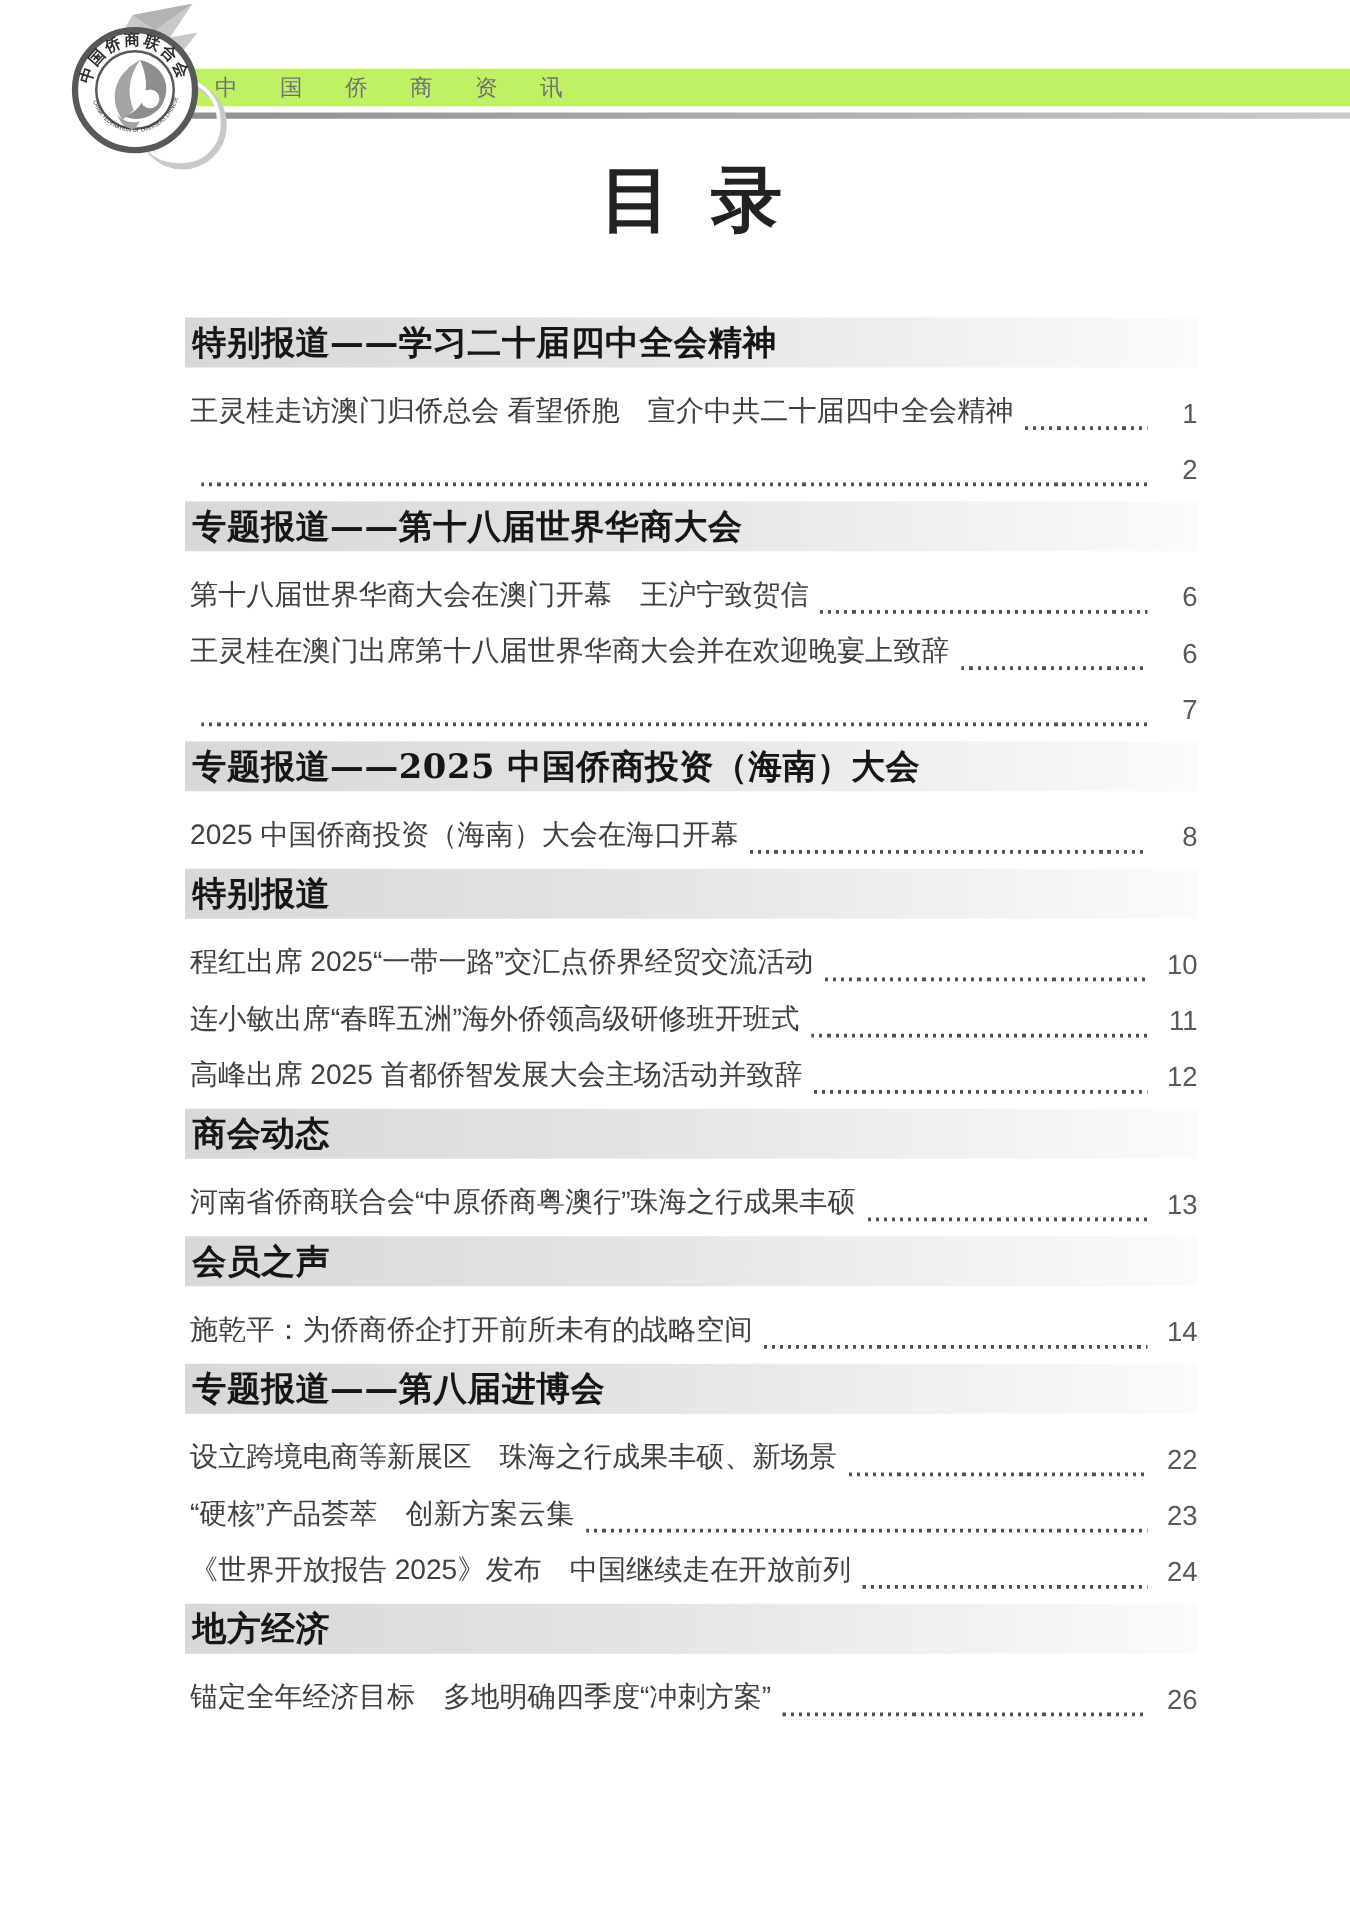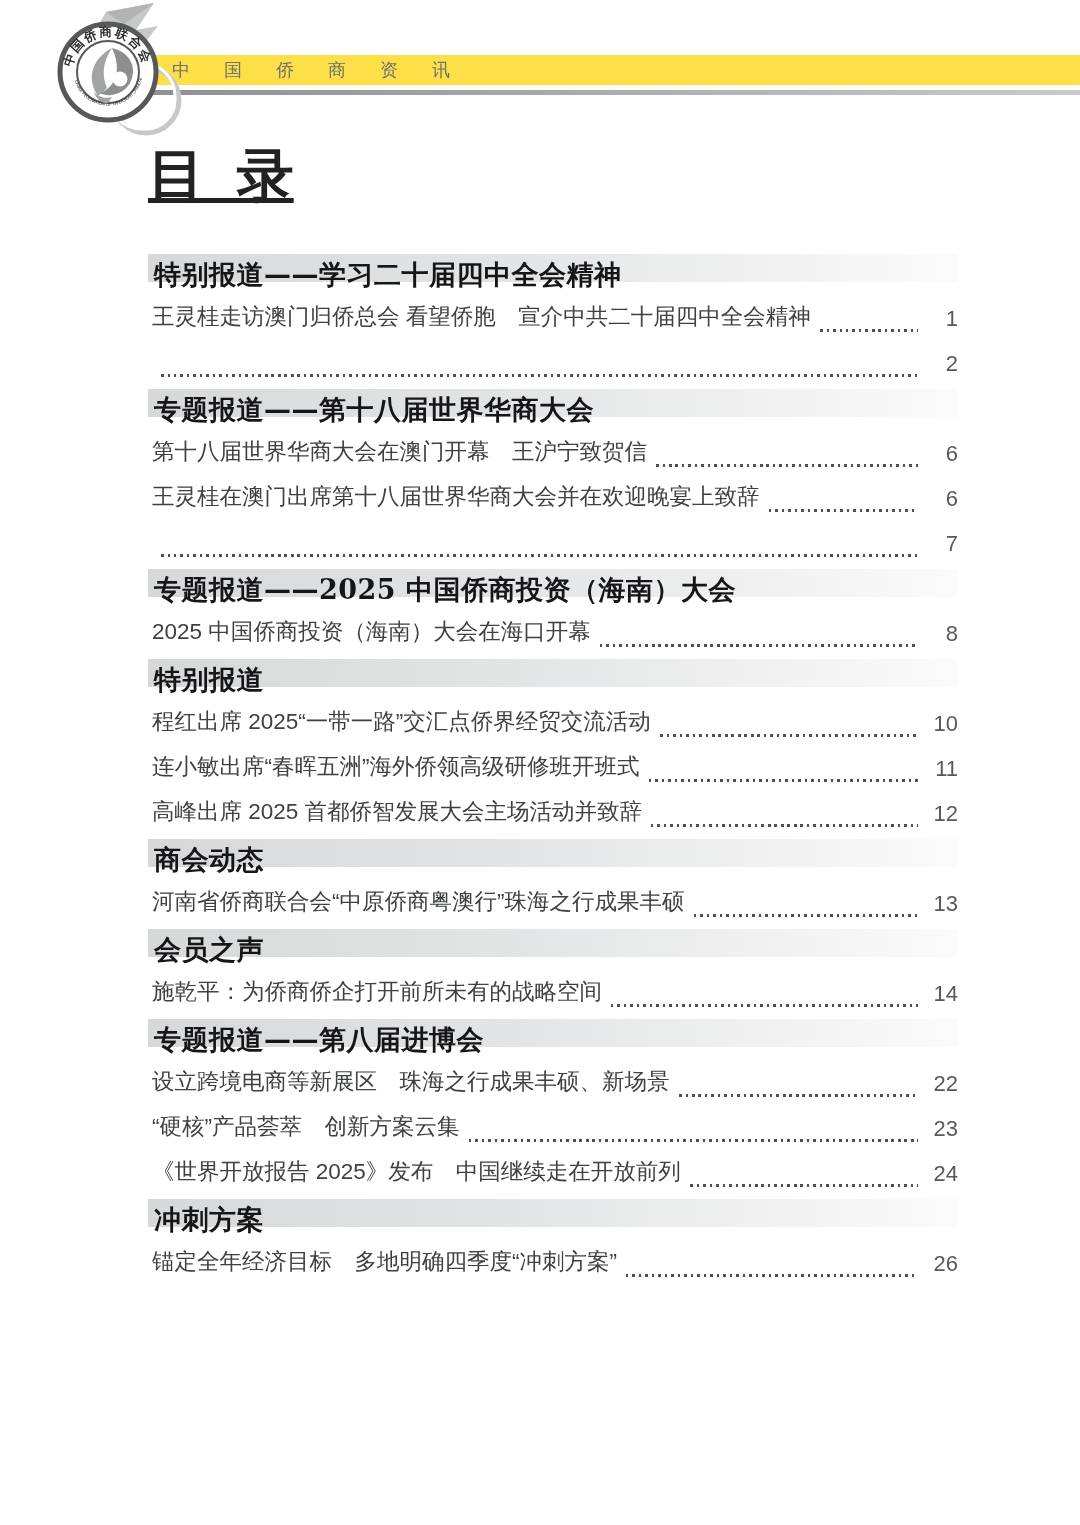--- a/index.html
+++ b/index.html
@@ -6,49 +6,48 @@
   .page{
     position:relative;
     width:1080px;height:1525px;
     background:#ffffff;
     overflow:hidden;
     font-family:"Liberation Sans","DejaVu Sans",sans-serif;
   }
   
   .banner{
     position:absolute;left:140px;right:0;top:55px;height:30px;
-    background:#fde047;
+    background:#bef264;
     display:flex;align-items:center;
   }
   .banner-title{
     margin-left:32px;
     font-size:18px;color:#6f7073;
     word-spacing:27px;letter-spacing:1px;
     white-space:nowrap;
   }
   .banner-underline{
     position:absolute;left:148px;right:0;top:90px;height:5px;
     background:linear-gradient(to right,#8f9093,#c9cacc);
   }
   .logo{position:absolute;left:36px;top:0;z-index:5;}
   
   .page-title{
-    position:absolute;left:148px;width:810px;top:138px;
-    margin:0;text-align:left;
+    position:absolute;left:148px;width:810px;top:122px;
+    margin:0;text-align:center;
     font-size:57px;font-weight:800;color:#222224;
     font-family:"Liberation Sans","DejaVu Sans",sans-serif;
     white-space:pre;
-    text-decoration:underline;
   }
   
   .toc{
     position:absolute;left:148px;top:254px;width:810px;
   }
   .section-header{
-    height:28px;line-height:42px;
+    height:40px;line-height:42px;
     margin:12px 0 5px 0;
     background:linear-gradient(to right,#d7d8d9 0%,#e3e4e5 45%,#fbfbfb 100%);
     padding-left:6px;
   }
   .toc-section:first-child .section-header{margin-top:0;}
   .section-title{
     font-family:"DejaVu Serif","Liberation Serif",serif;
     font-size:27px;font-weight:700;color:#161618;
     letter-spacing:0.5px;white-space:nowrap;
   }
@@ -195,21 +194,21 @@
           <span class="leader"></span>
           <span class="pagenum">23</span>
         </div>
         <div class="toc-entry">
           <span class="entry-text">《世界开放报告 2025》发布　中国继续走在开放前列</span>
           <span class="leader"></span>
           <span class="pagenum">24</span>
         </div>
       </section>
       <section class="toc-section">
-        <div class="section-header"><span class="section-title">冲刺方案</span></div>
+        <div class="section-header"><span class="section-title">地方经济</span></div>
         <div class="toc-entry">
           <span class="entry-text">锚定全年经济目标　多地明确四季度“冲刺方案”</span>
           <span class="leader"></span>
           <span class="pagenum">26</span>
         </div>
       </section>
     </div>
 
 </div>
 

